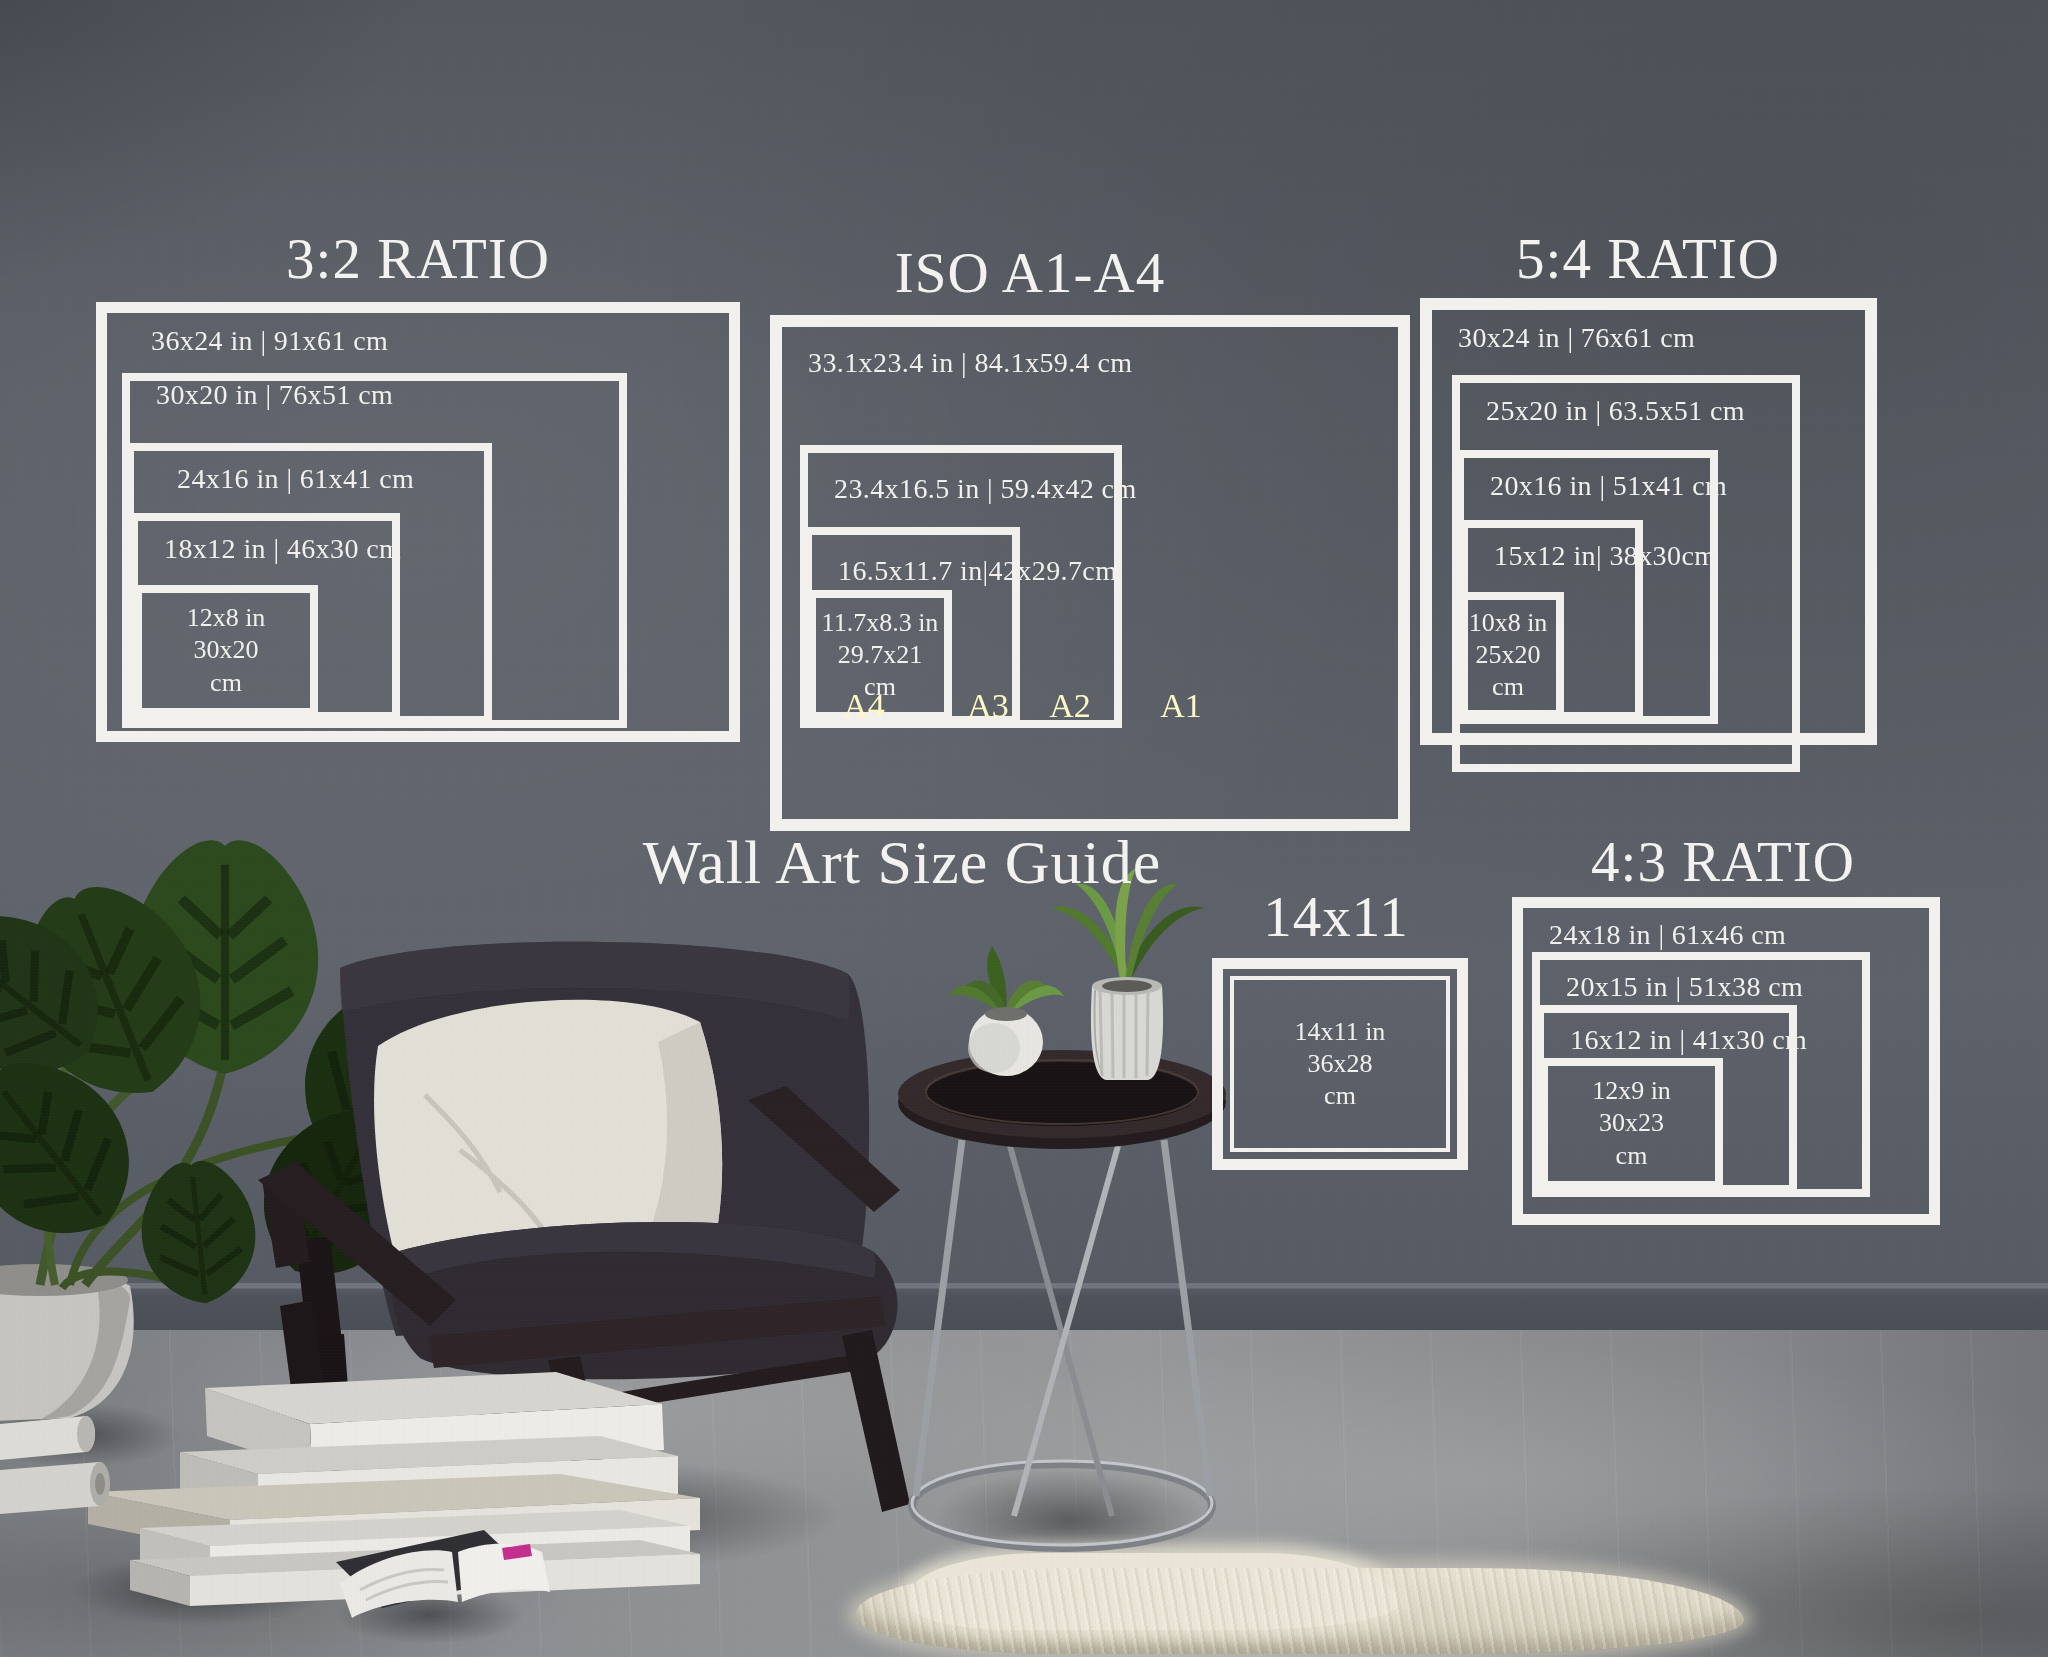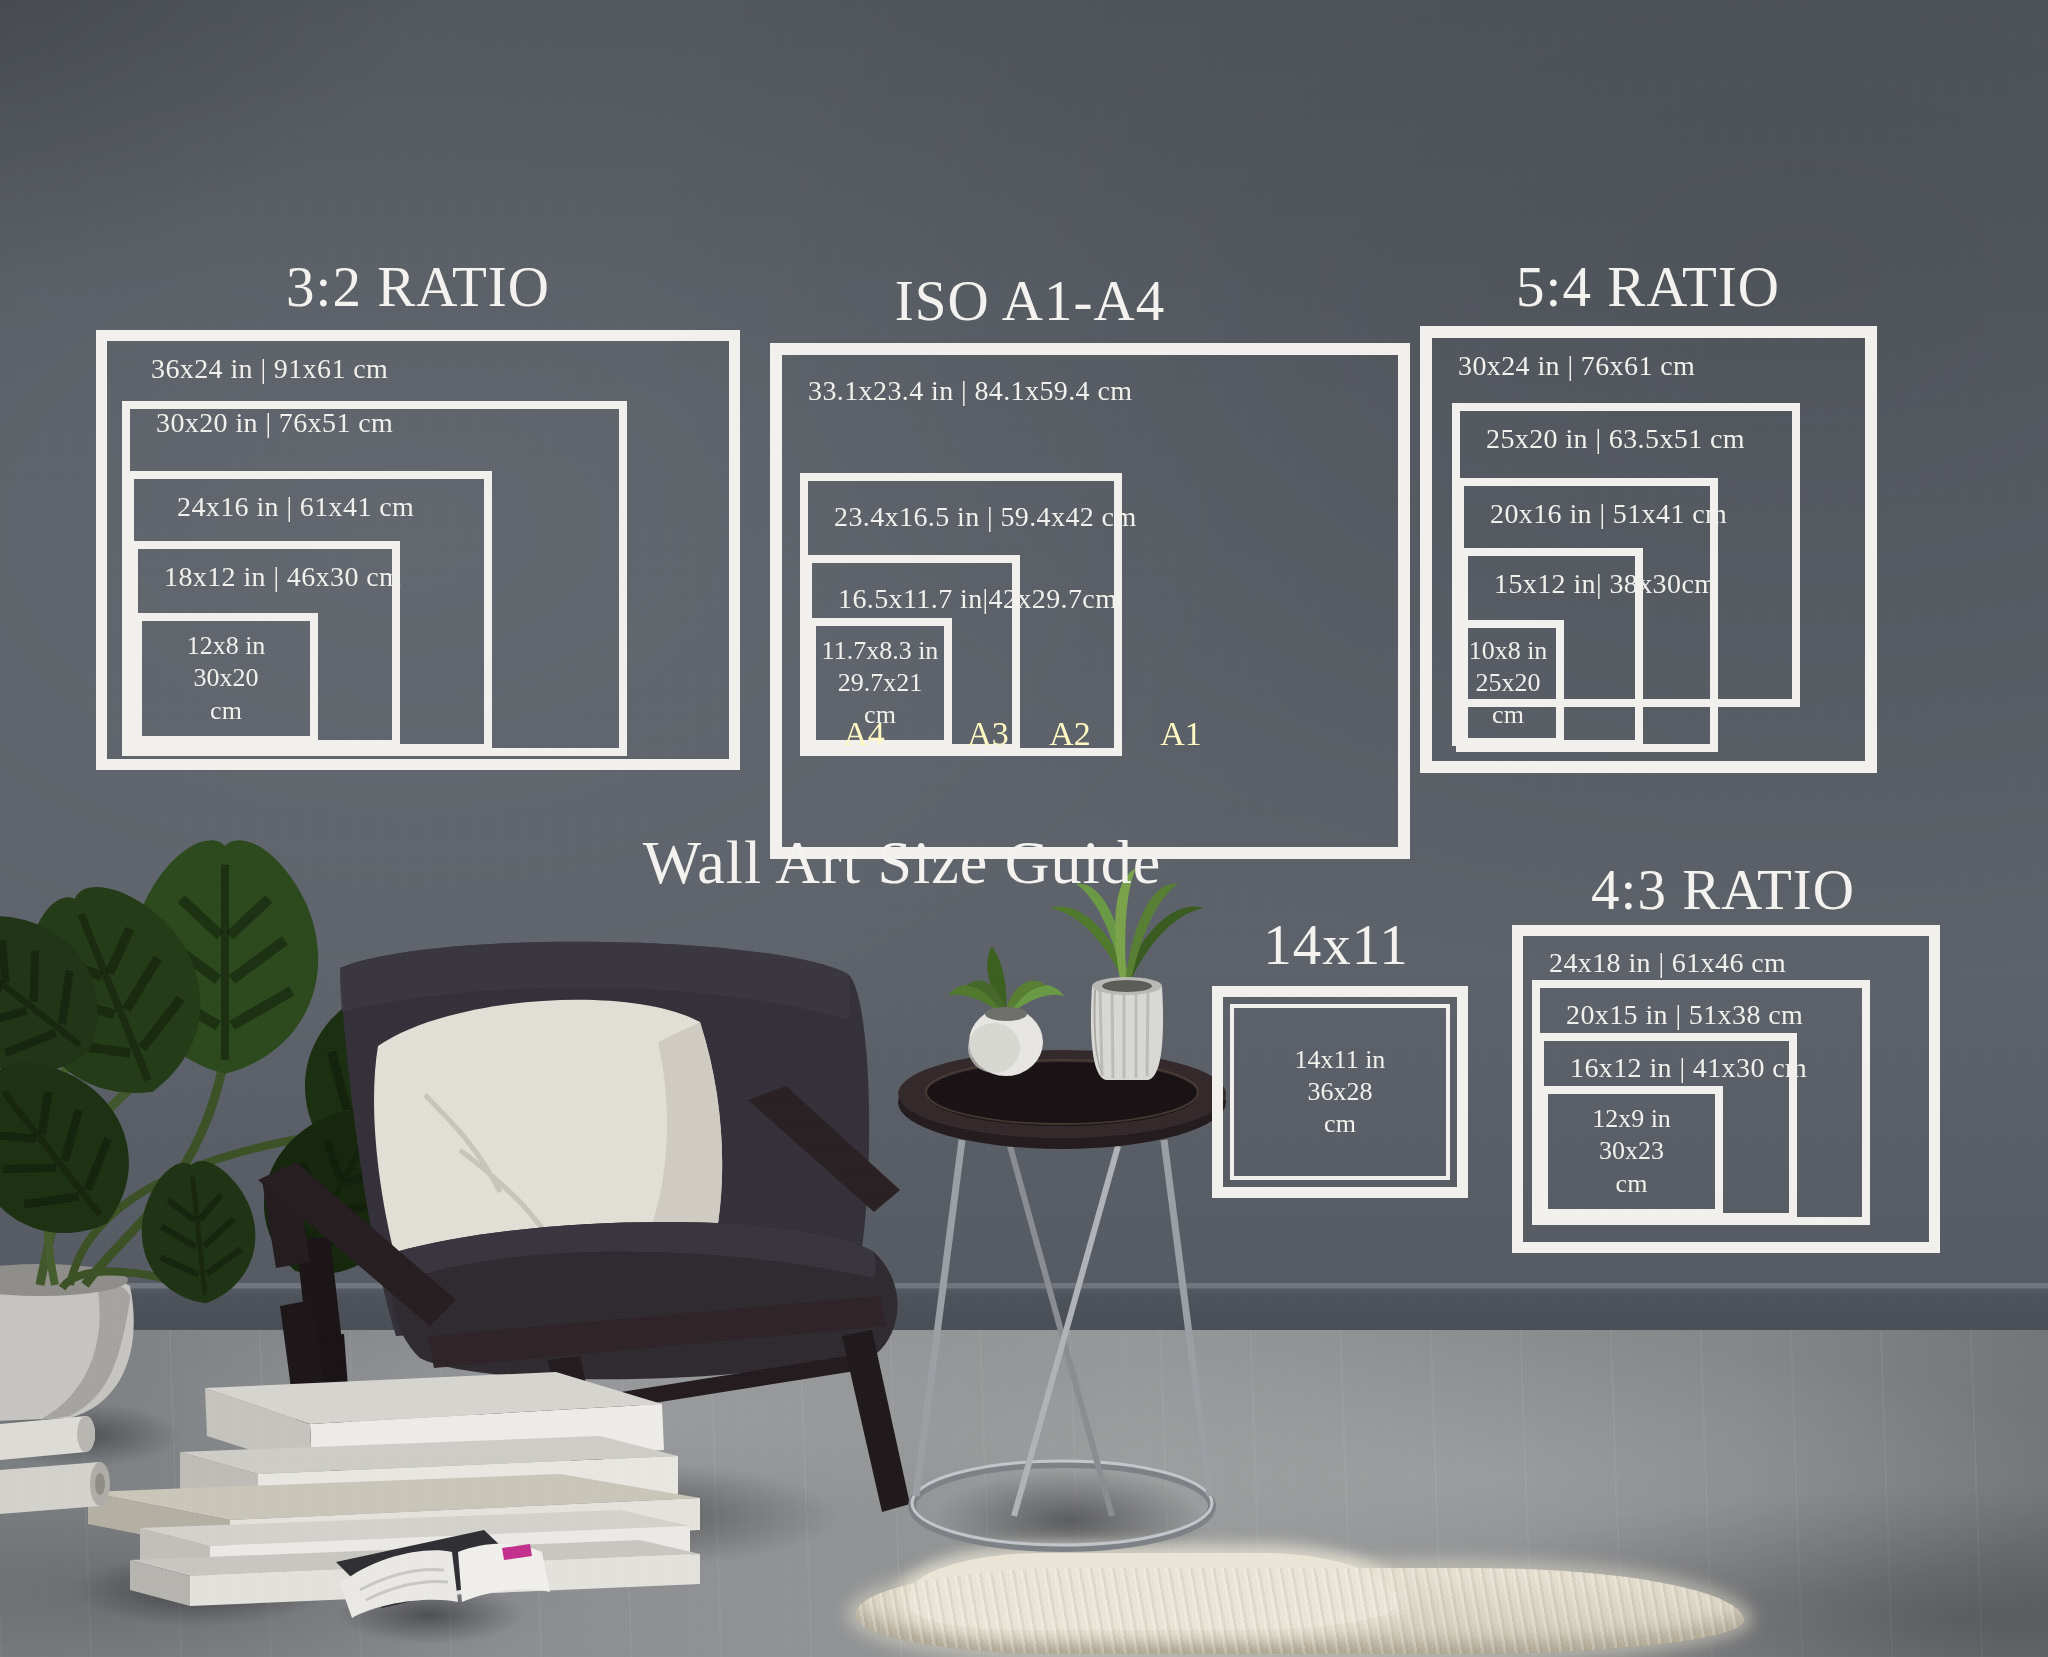--- a/index.html
+++ b/index.html
@@ -36,21 +36,21 @@
     box-shadow:0 0 16px 9px rgba(223,217,201,0.55), inset 0 -12px 16px rgba(118,110,90,0.35);}
   #rug::before{content:"";position:absolute;left:6%;top:-18%;width:55%;height:90%;
     background:#eae5d6;border-radius:50% 50% 60% 40%/100% 120% 60% 60%;
     box-shadow:0 0 14px 10px rgba(234,229,214,0.7);}
   #rug::after{content:"";position:absolute;inset:0;border-radius:inherit;opacity:.65;
     background:repeating-linear-gradient(80deg, rgba(255,255,255,0.30) 0 3px,
       rgba(148,140,118,0.20) 3px 6px, transparent 6px 11px);}
   
   #scene{position:absolute;left:0;top:0;z-index:4;pointer-events:none;}
   
-  #overlay{position:absolute;inset:0;z-index:10;color:#f1f0ec;margin-top:28px;}
+  #overlay{position:absolute;inset:0;z-index:10;color:#f1f0ec;}
   .rect{position:absolute;border-style:solid;border-color:#f1f0ec;box-sizing:border-box;}
   .rect-label{font-size:28px;line-height:1;padding-left:26px;letter-spacing:.4px;
     white-space:nowrap;color:#f1f0ec;}
   .center-label{position:absolute;inset:0;display:flex;flex-direction:column;
     align-items:center;justify-content:center;font-size:26px;line-height:1.24;
     text-align:center;color:#f1f0ec;}
   .group-title{position:absolute;transform:translate(-50%,-50%);font-size:57px;
     white-space:nowrap;color:#f3f2ee;letter-spacing:1px;}
   .corner-label{position:absolute;transform:translate(-50%,-50%);font-size:34px;color:#fef9c3;}
   .deco-inner{position:absolute;inset:7px;border:4px solid #f1f0ec;}
@@ -232,21 +232,21 @@
           <div class="cl-line">11.7x8.3 in</div>
           <div class="cl-line">29.7x21</div>
           <div class="cl-line">cm</div>
         </div>
       </div>
       <div class="corner-label" style="left: 864px; top: 706px;">A4</div>
       <div class="group-title" style="left: 1648px; top: 258px;">5:4 RATIO</div>
       <div class="rect" style="left: 1420px; top: 298px; width: 457px; height: 447px; border-width: 12px;">
         <div class="rect-label" style="padding-top: 14px;">30x24 in | 76x61 cm</div>
       </div>
-      <div class="rect" style="left: 1452px; top: 375px; width: 348px; height: 304px; border-width: 8px;">
+      <div class="rect" style="left: 1452px; top: 375px; width: 348px; height: 397px; border-width: 8px;">
         <div class="rect-label" style="padding-top: 14px;">25x20 in | 63.5x51 cm</div>
       </div>
       <div class="rect" style="left: 1456px; top: 450px; width: 262px; height: 274px; border-width: 8px;">
         <div class="rect-label" style="padding-top: 14px;">20x16 in | 51x41 cm</div>
       </div>
       <div class="rect" style="left: 1460px; top: 520px; width: 183px; height: 200px; border-width: 8px;">
         <div class="rect-label" style="padding-top: 14px;">15x12 in| 38x30cm</div>
       </div>
       <div class="rect" style="left: 1452px; top: 592px; width: 112px; height: 126px; border-width: 8px;">
         <div class="center-label">

